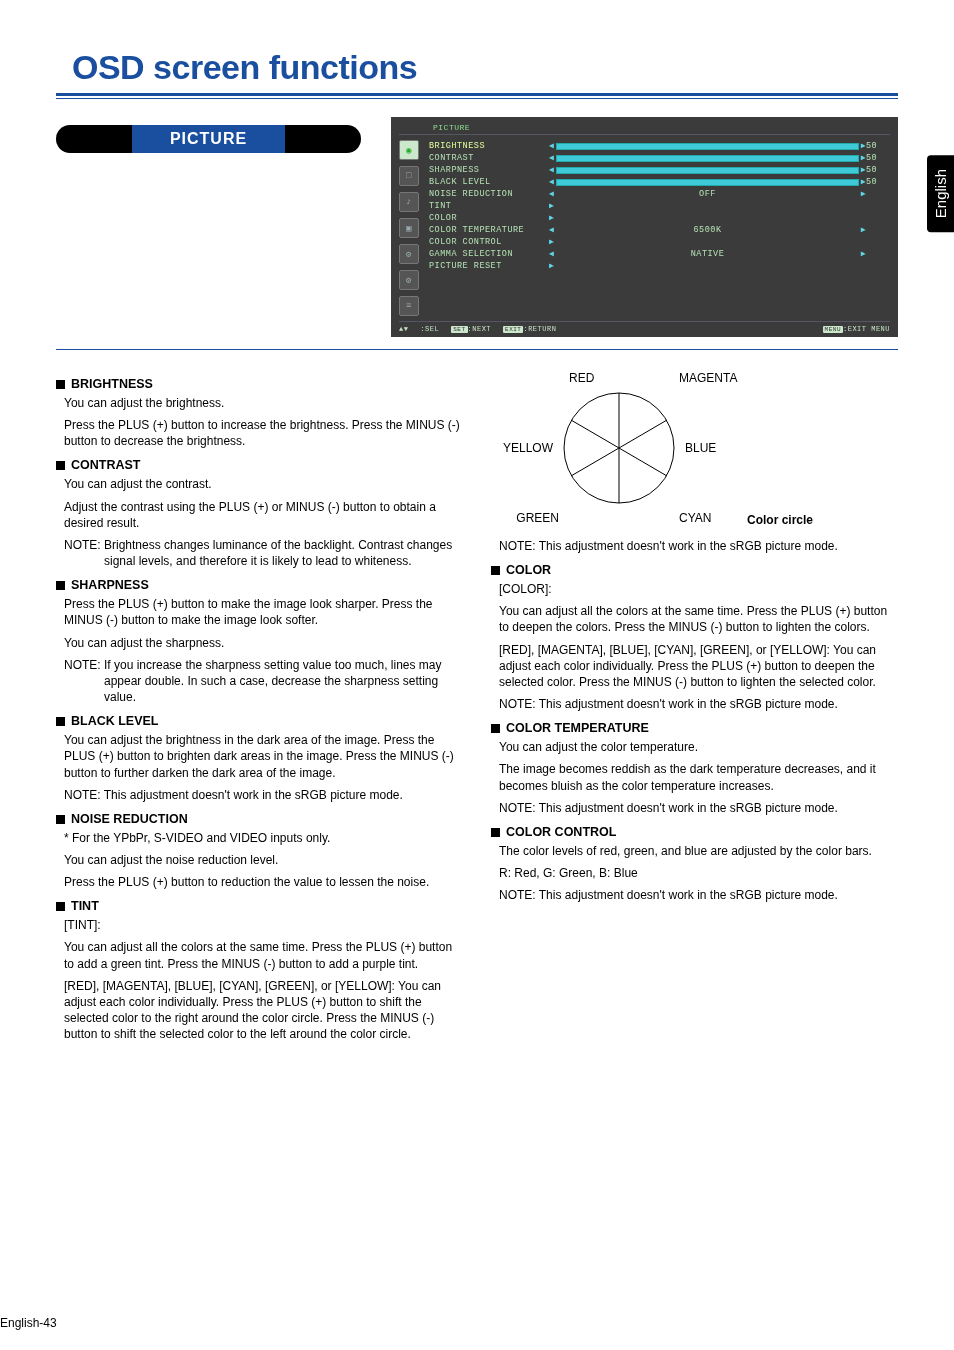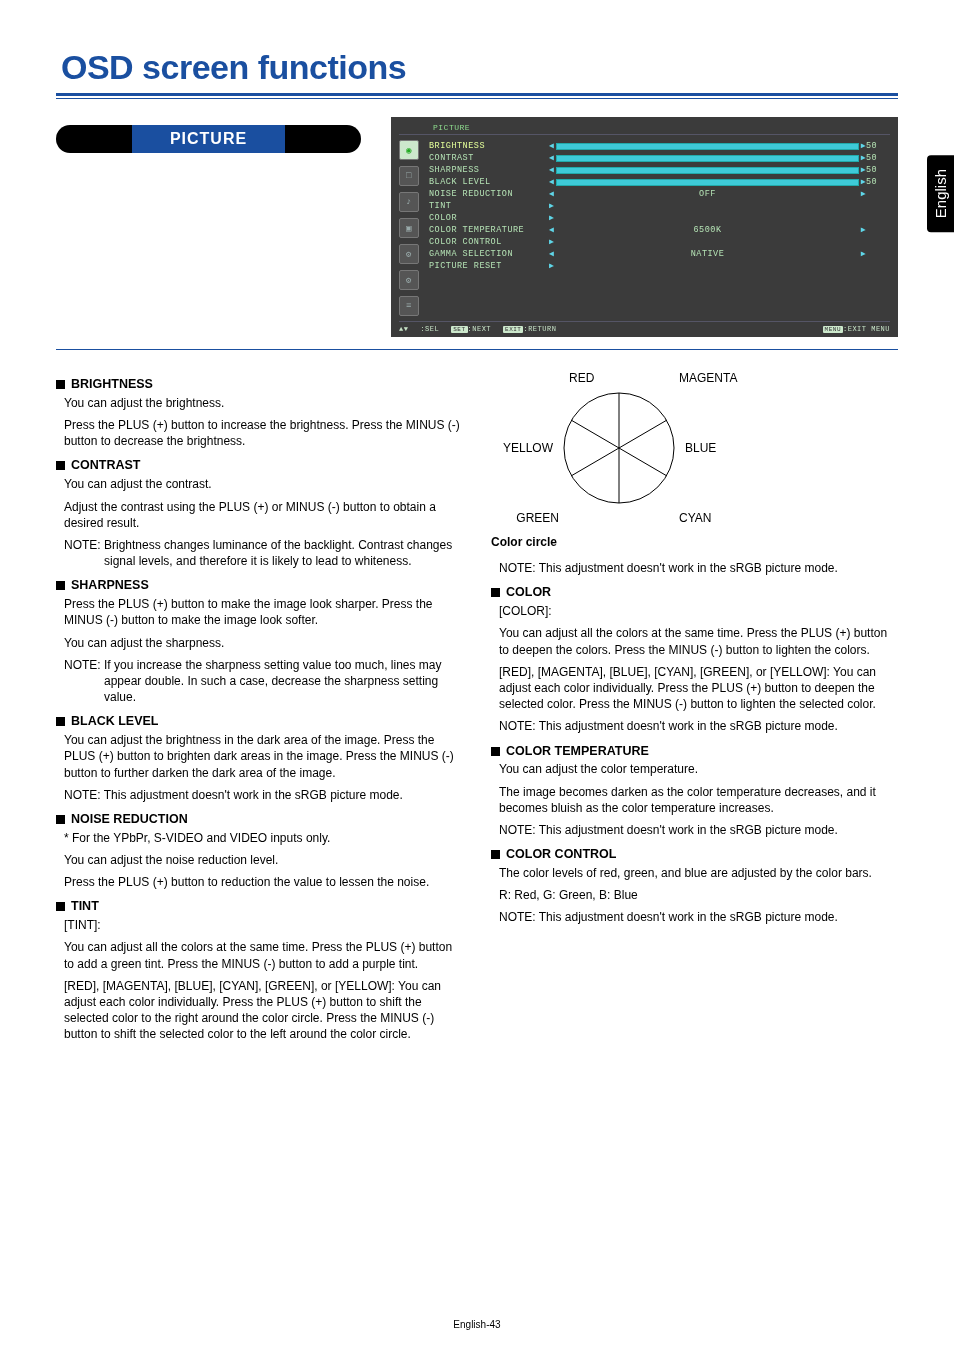--- a/index.html
+++ b/index.html
@@ -14,21 +14,21 @@
     padding: 48px 56px 40px 56px;
     box-sizing: border-box;
     width: 954px;
     min-height: 1350px;
     position: relative;
   }
   .title {
     font-size: 34px;
     font-weight: bold;
     color: #1a4fa0;
-    margin: 0 0 6px 5px;
+    margin: 0 0 6px 16px;
     letter-spacing: -0.5px;
   }
   .title-rule {
     border-top: 3px solid #1a4fa0;
     border-bottom: 1px solid #1a4fa0;
     height: 2px;
     margin-bottom: 18px;
   }
   .top-row {
     display: flex;
@@ -208,22 +208,22 @@
   .item-body {
     margin-left: 8px;
     margin-bottom: 6px;
   }
   .note-ind {
     padding-left: 40px;
     text-indent: -40px;
   }
   .color-wheel-wrap {
     display: flex;
-    flex-direction: column;
-    align-items: flex-start;
+    flex-direction: row;
+    align-items: flex-end;
     margin-bottom: 10px;
   }
   .wheel-grid {
     display: grid;
     grid-template-columns: 68px 120px 68px;
     grid-template-rows: 20px 120px 20px;
     align-items: center;
     justify-items: center;
   }
   .wheel-svg {
@@ -239,22 +239,21 @@
   .wheel-caption {
     font-weight: bold;
     font-size: 12px;
     margin-top: 6px;
   }
   .page-num {
     position: absolute;
     bottom: 20px;
     left: 0;
     width: 954px;
-    text-align: center;
-    font-size: 10px;
+    font-size: 12px;
     margin-top: 21px;
   }
 </style>
 </head>
 <body>
 
 <div class="page">
 
   <h1 class="title">OSD screen functions</h1>
   <div class="title-rule"></div>
@@ -452,21 +451,21 @@
           </div>
           <div class="item-body">[COLOR]:</div>
           <div class="item-body">You can adjust all the colors at the same time. Press the PLUS (+) button to deepen the colors. Press the MINUS (-) button to lighten the colors.</div>
           <div class="item-body">[RED], [MAGENTA], [BLUE], [CYAN], [GREEN], or [YELLOW]: You can adjust each color individually. Press the PLUS (+) button to deepen the selected color. Press the MINUS (-) button to lighten the selected color.</div>
           <div class="item-body note-ind">NOTE: This adjustment doesn't work in the sRGB picture mode.</div>
           <div class="item-head">
             <span class="sq"></span>
             <span>COLOR TEMPERATURE</span>
           </div>
           <div class="item-body">You can adjust the color temperature.</div>
-          <div class="item-body">The image becomes darken as the color temperature decreases, and it becomes bluish as the color temperature increases.</div>
+          <div class="item-body">The image becomes reddish as the dark temperature decreases, and it becomes bluish as the color temperature increases.</div>
           <div class="item-body note-ind">NOTE: This adjustment doesn't work in the sRGB picture mode.</div>
           <div class="item-head">
             <span class="sq"></span>
             <span>COLOR CONTROL</span>
           </div>
           <div class="item-body">The color levels of red, green, and blue are adjusted by the color bars.</div>
           <div class="item-body">R: Red, G: Green, B: Blue</div>
           <div class="item-body note-ind">NOTE: This adjustment doesn't work in the sRGB picture mode.</div>
         </div>
     </div>

